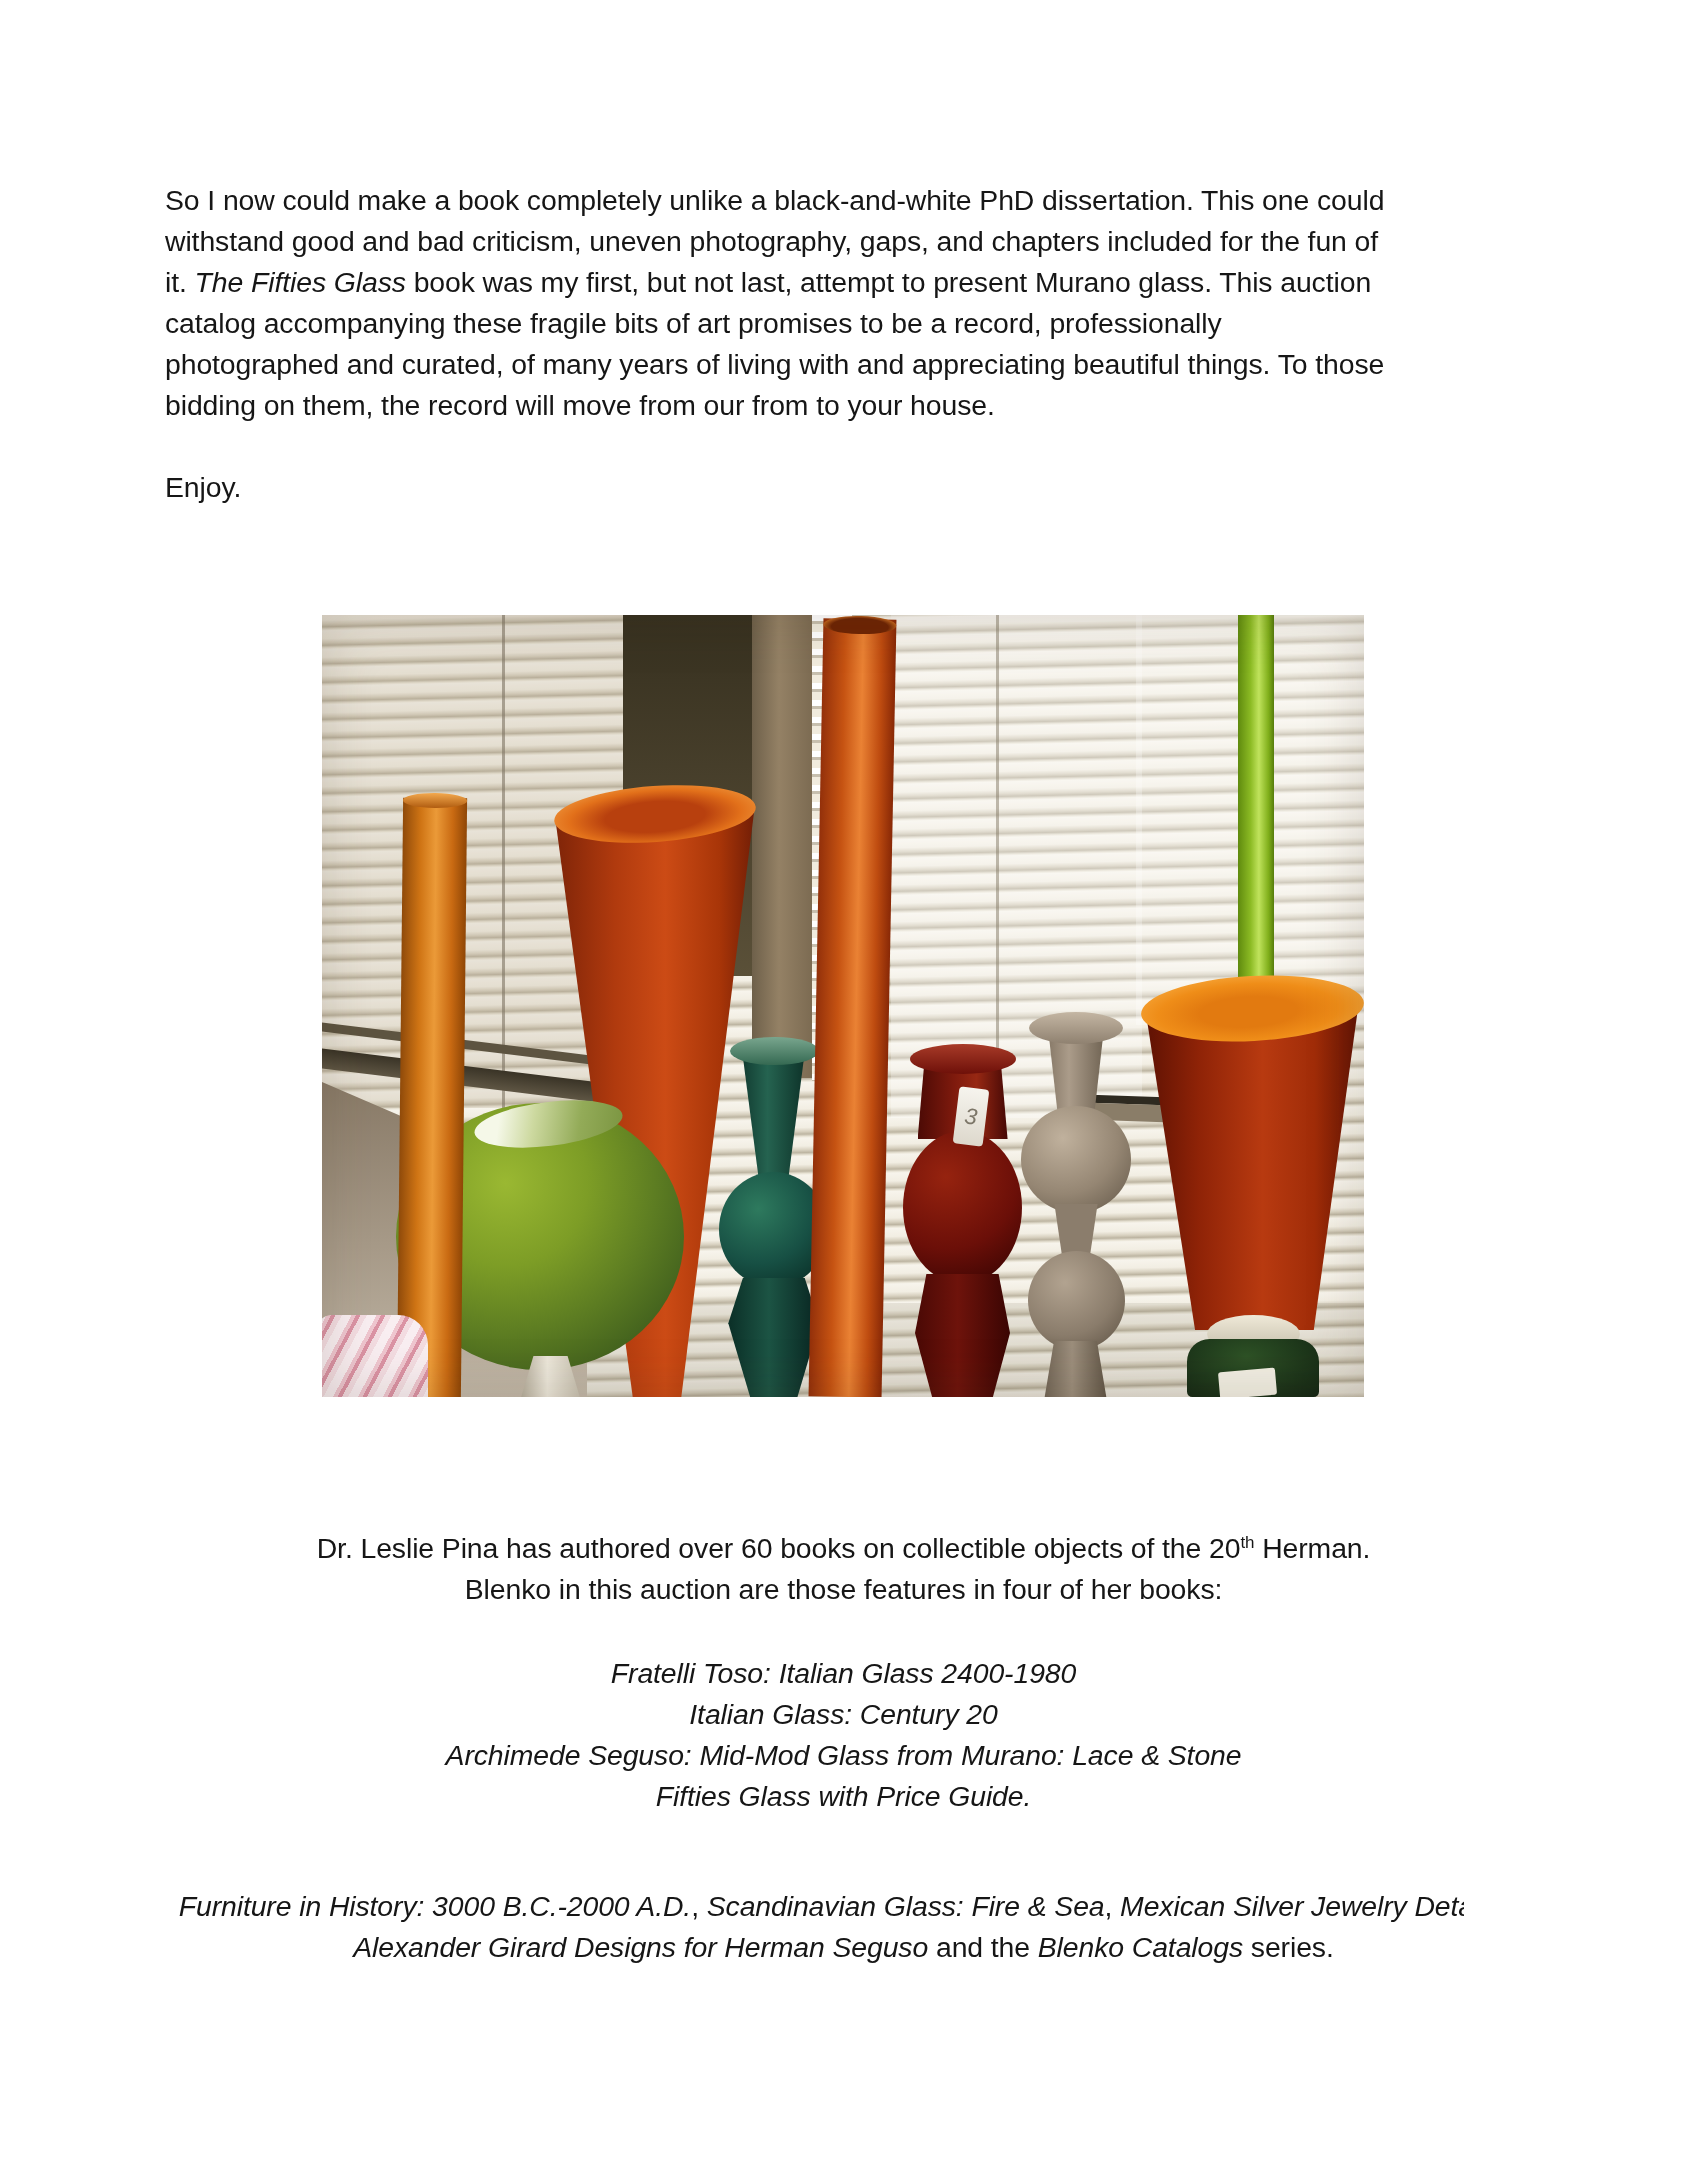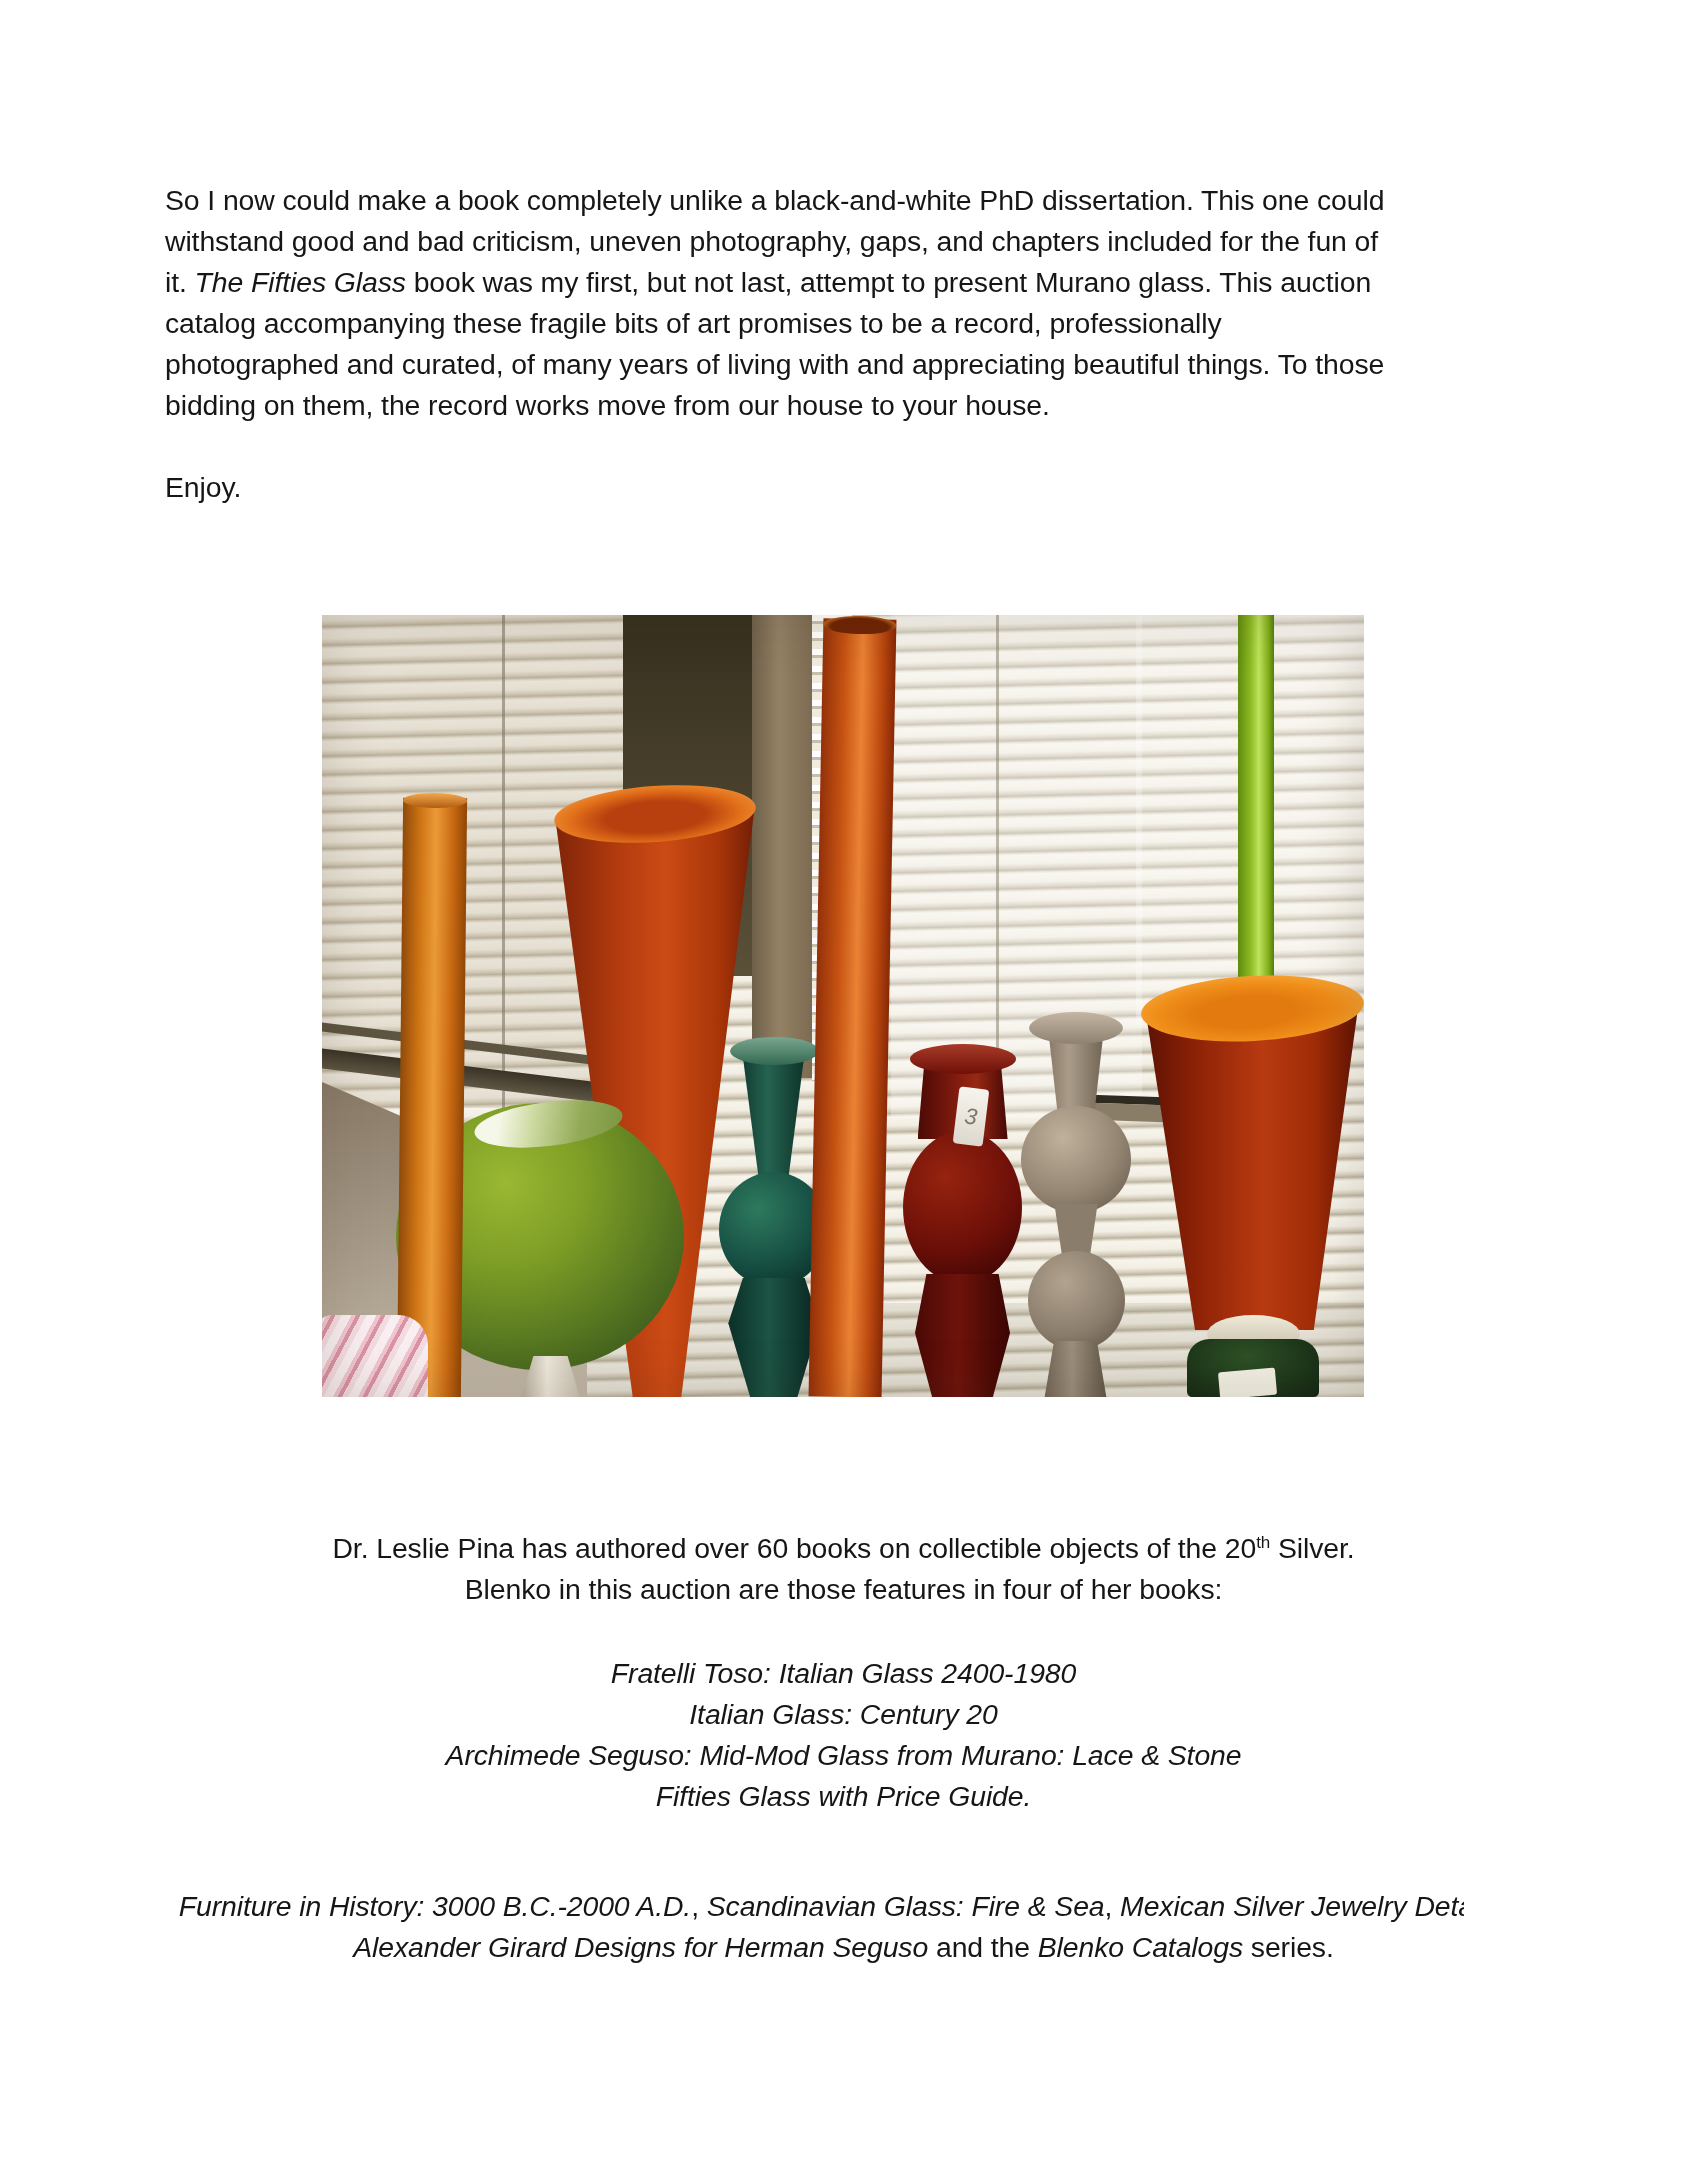--- a/index.html
+++ b/index.html
@@ -113,21 +113,21 @@
 </head>
 <body>
 
 <div class="page">
 
   <div class="line left" style="top:180px"><span>So I now could make a book completely unlike a black-and-white PhD dissertation. This one could</span><span class="it"></span><span></span></div>
   <div class="line left" style="top:221px"><span>withstand good and bad criticism, uneven photography, gaps, and chapters included for the fun of</span><span class="it"></span><span></span></div>
   <div class="line left" style="top:262px"><span>it. </span><span class="it">The Fifties Glass</span><span> book was my first, but not last, attempt to present Murano glass. This auction</span></div>
   <div class="line left" style="top:303px"><span>catalog accompanying these fragile bits of art promises to be a record, professionally</span><span class="it"></span><span></span></div>
   <div class="line left" style="top:344px"><span>photographed and curated, of many years of living with and appreciating beautiful things. To those</span><span class="it"></span><span></span></div>
-  <div class="line left" style="top:385px"><span>bidding on them, the record works move from our house to your house.</span><span class="it"></span><span></span></div>
+  <div class="line left" style="top:385px"><span>bidding on them, the record will move from our from to your house.</span><span class="it"></span><span></span></div>
 
   <div class="line left" style="top:467px">Enjoy.</div>
 
   <div class="photo">
     <div class="blinds"></div>
     <div class="shade-left"></div>
     <div class="bright-center"></div>
     <div class="bright-right"></div>
     <div class="shade-bottom"></div>
     <div class="frame-olive"></div>
@@ -191,21 +191,21 @@
       <div class="goblet-base"></div>
       <div class="goblet-tag"></div>
     </div>
 
     <div class="cloth">
       
     </div>
     <div class="vignette"></div>
   </div>
 
-  <div class="line center" style="top:1528px"><span class="bold">Dr. Leslie Pina</span><span> has authored over 60 books on collectible objects of the 20</span><sup class="sp">th</sup><span> Silver.</span></div>
+  <div class="line center" style="top:1528px"><span class="bold">Dr. Leslie Pina</span><span> has authored over 60 books on collectible objects of the 20</span><sup class="sp">th</sup><span> Herman.</span></div>
   <div class="line center" style="top:1569px">Blenko in this auction are those features in four of her books:</div>
 
   <div class="line center it" style="top:1653px">Fratelli Toso: Italian Glass 2400-1980</div>
   <div class="line center it" style="top:1694px">Italian Glass: Century 20</div>
   <div class="line center it" style="top:1735px">Archimede Seguso: Mid-Mod Glass from Murano: Lace &amp; Stone</div>
   <div class="line center it" style="top:1776px">Fifties Glass with Price Guide.</div>
 
   <div class="line center" style="top:1886px"><span class="it">Furniture in History: 3000 B.C.-2000 A.D.</span><span>, </span><span class="it">Scandinavian Glass: Fire &amp; Sea</span><span>, </span><span class="it">Mexican Silver Jewelry Details</span><span>,</span></div>
   <div class="line center" style="top:1927px"><span class="it">Alexander Girard Designs for Herman Seguso</span><span> and the </span><span class="it">Blenko Catalogs</span><span> series.</span></div>
 

